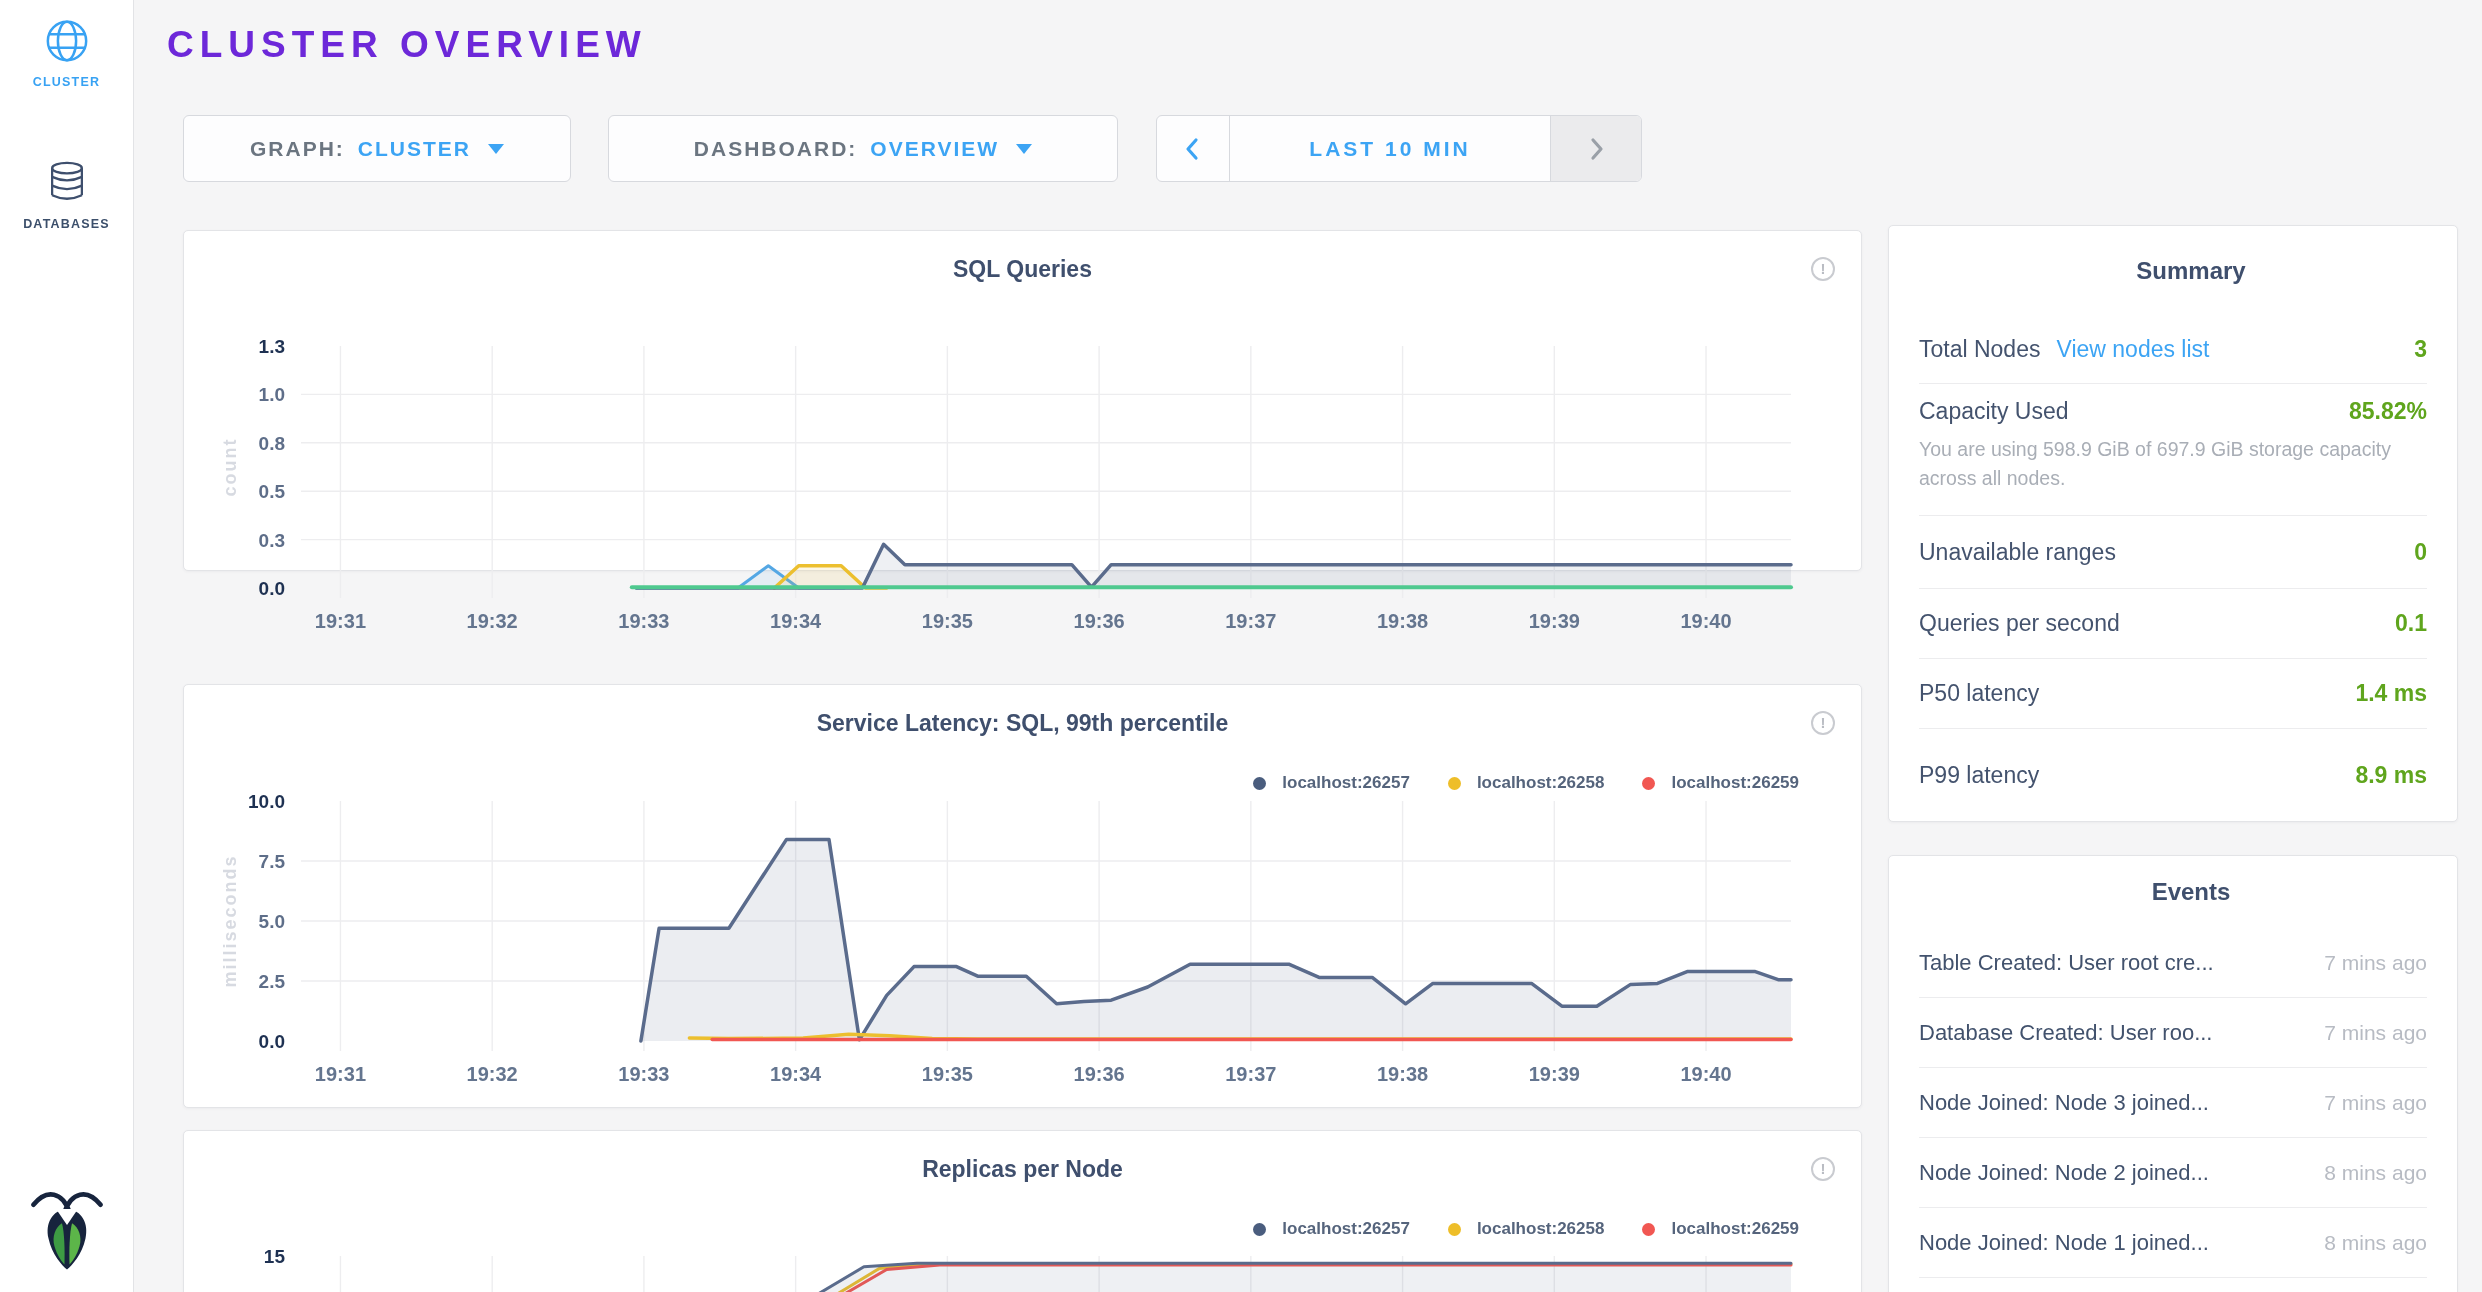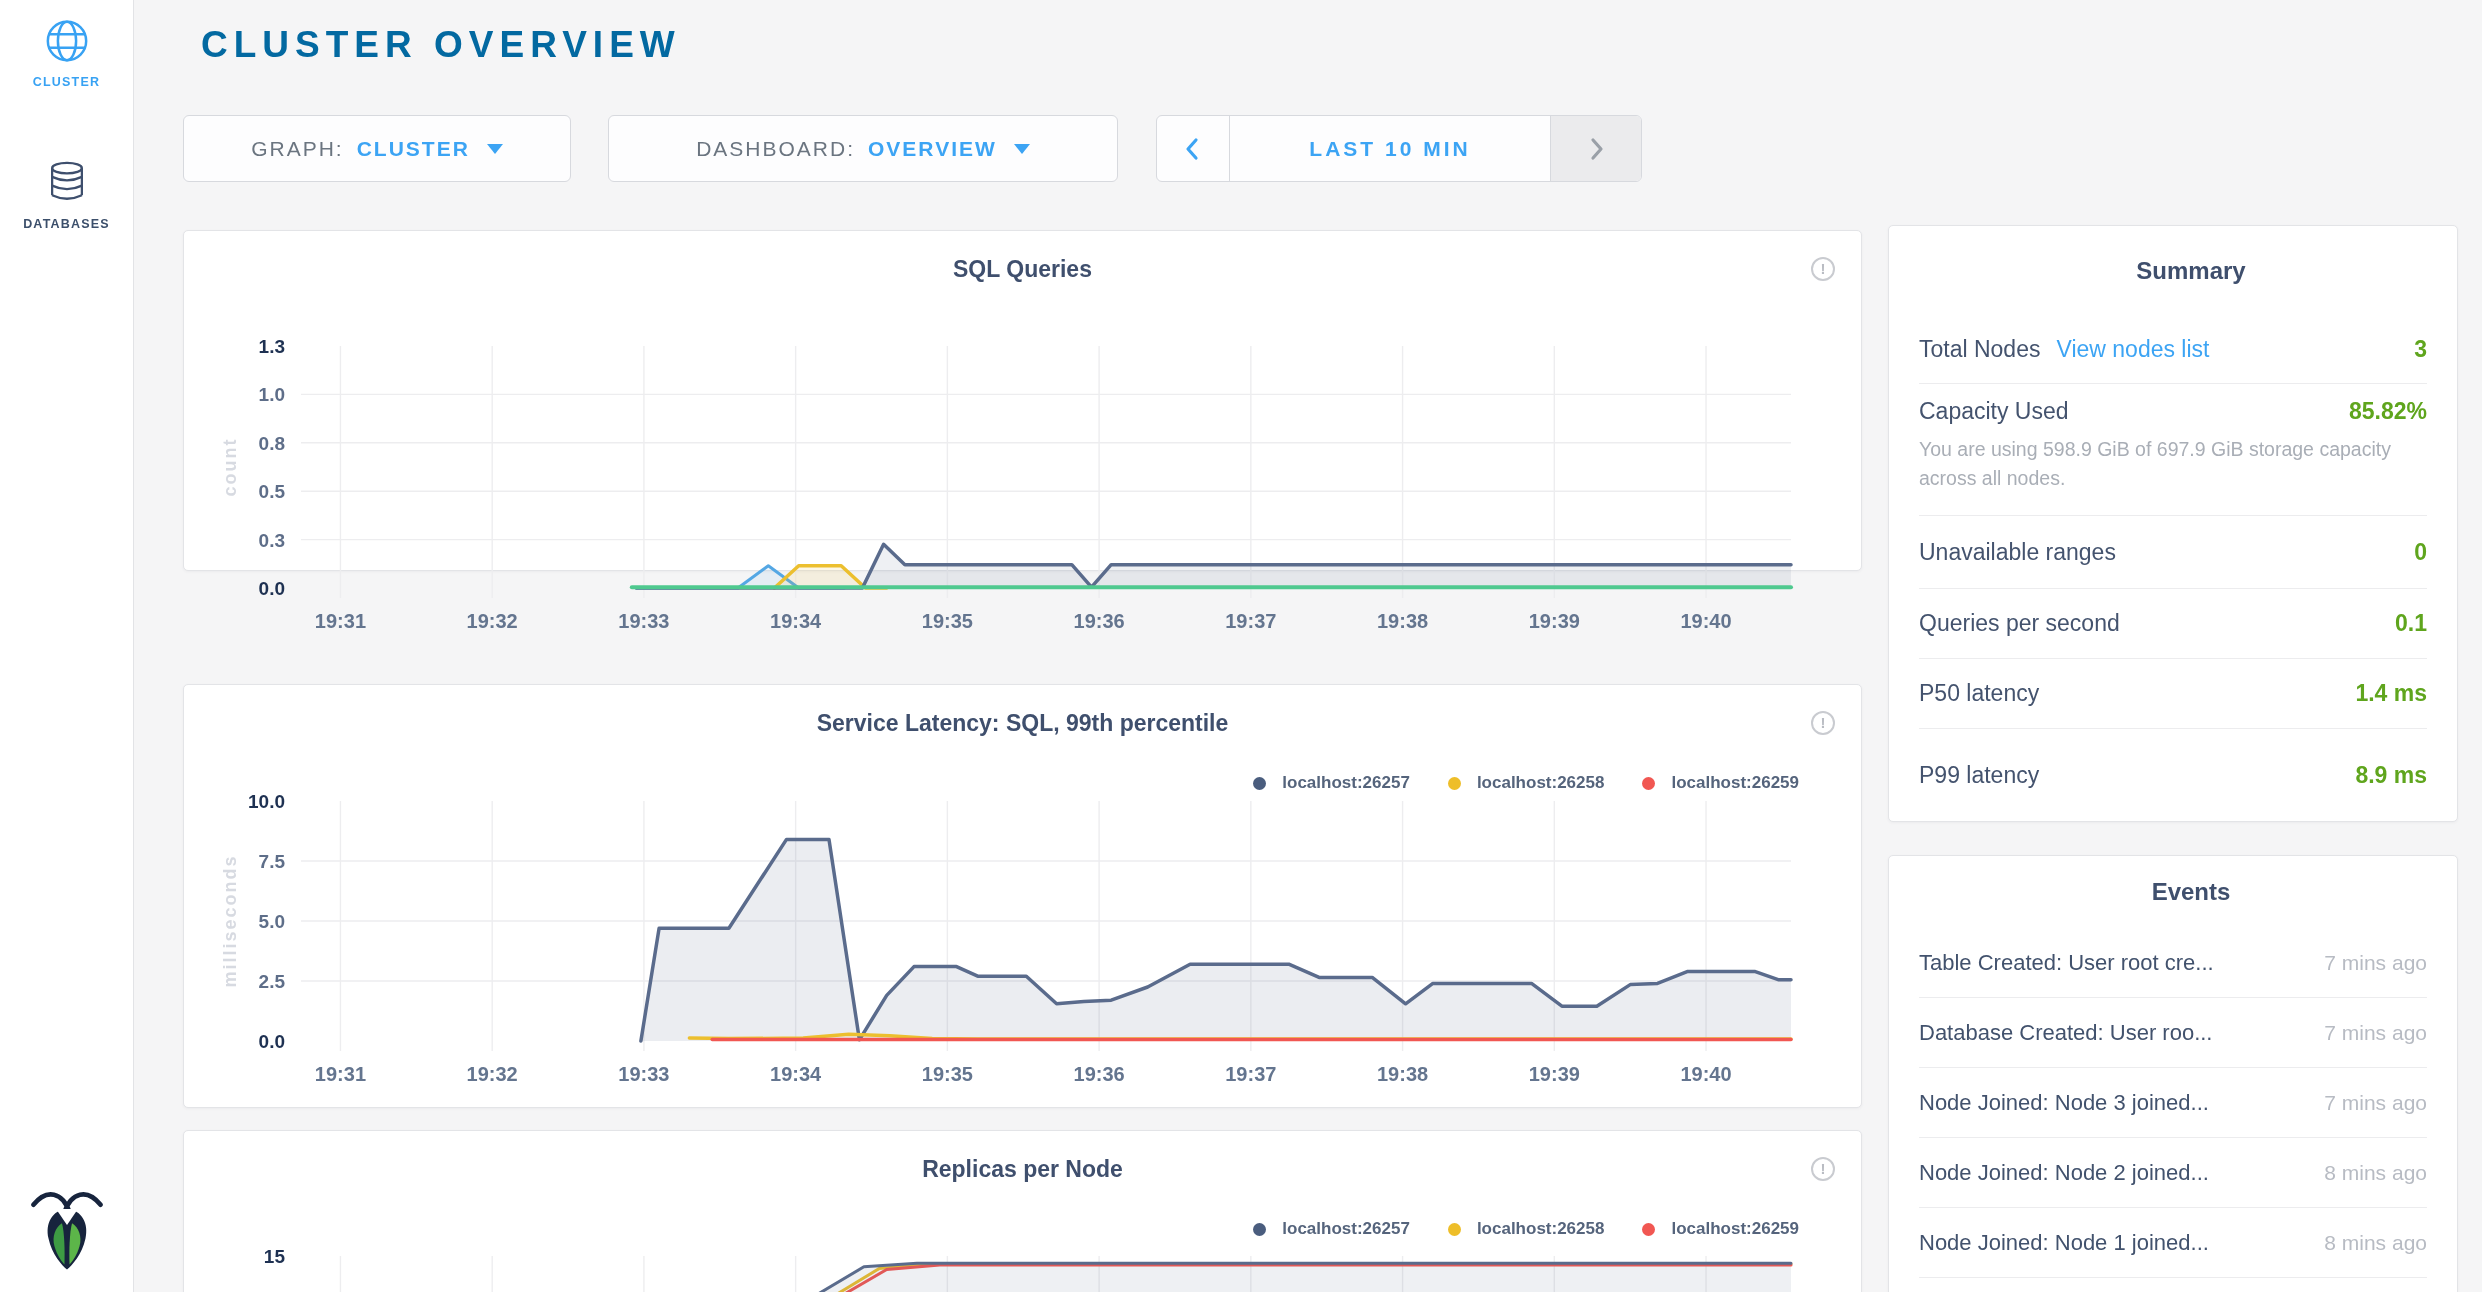--- a/index.html
+++ b/index.html
@@ -17,32 +17,32 @@
   }
   .nav-item { position:absolute; left:0; width:100%; text-align:center; cursor:pointer; }
   .nav-item .nav-label { display:block; margin-top:7px; font-size:12.5px; font-weight:700; letter-spacing:1.2px; }
   .nav-cluster { top:18px; }
   .nav-cluster .nav-label { color:#38a2f3; }
   .nav-databases { top:160px; }
   .nav-databases .nav-label { color:#3c4f6b; }
   .logo { position:absolute; bottom:10px; left:50%; transform:translateX(-50%); }
   
   .page-title {
-    position:absolute; left:201px; top:24px;
-    font-size:37px; font-weight:800; letter-spacing:6px; color:#0369a1;
+    position:absolute; left:167px; top:24px;
+    font-size:37px; font-weight:800; letter-spacing:6px; color:#6d28d9;
   }
   
   .dd {
     position:absolute; top:115px; height:67px;
     display:flex; align-items:center; justify-content:center; gap:13px;
     background:#fdfdfe; border:1px solid #d7d9de; border-radius:6px; cursor:pointer;
   }
   .dd-graph { left:183px; width:388px; }
   .dd-dashboard { left:608px; width:510px; }
-  .dd-label { font-size:21px; font-weight:400; letter-spacing:2px; color:#6b7580; }
+  .dd-label { font-size:21px; font-weight:700; letter-spacing:2px; color:#6b7580; }
   .dd-value { font-size:21px; font-weight:700; letter-spacing:2px; color:#3ca4f4; }
   .caret-down {
     width:0; height:0; margin-left:4px;
     border-left:8px solid transparent; border-right:8px solid transparent;
     border-top:10px solid #3ca4f4;
   }
   .timesel {
     position:absolute; left:1156px; top:115px; height:67px;
     display:flex; border:1px solid #d7d9de; border-radius:6px; overflow:hidden;
     background:#fdfdfe;

